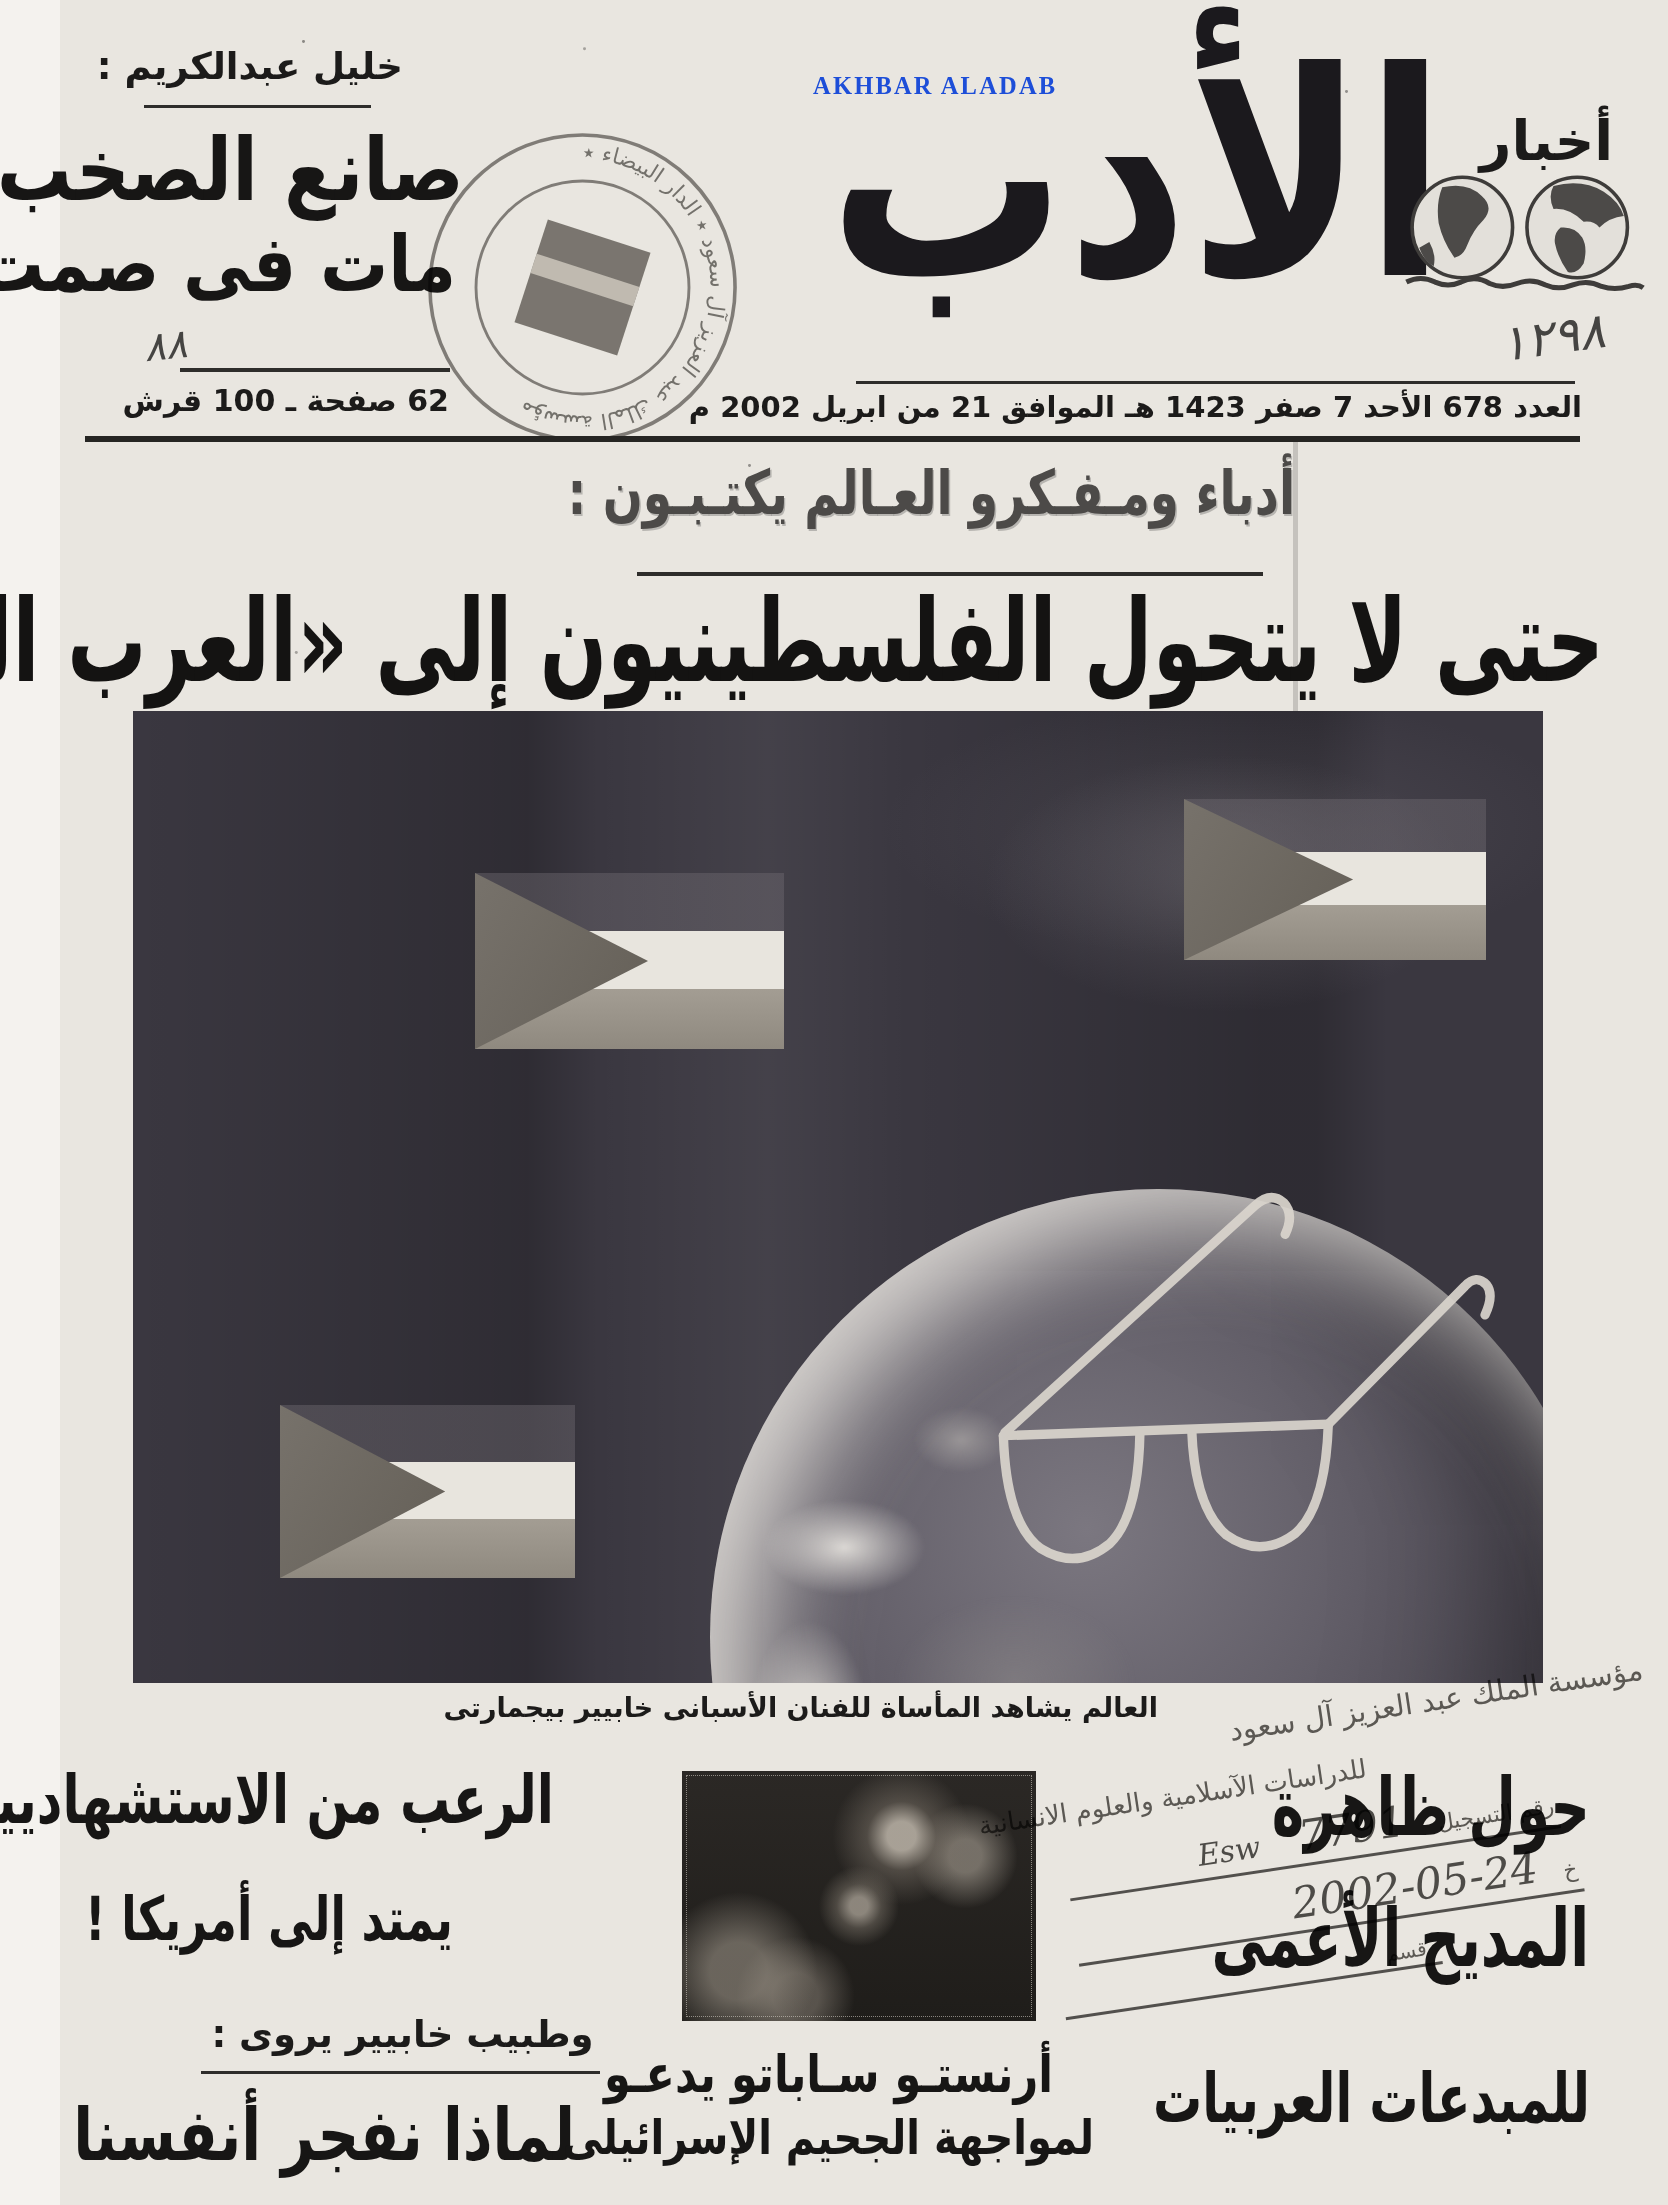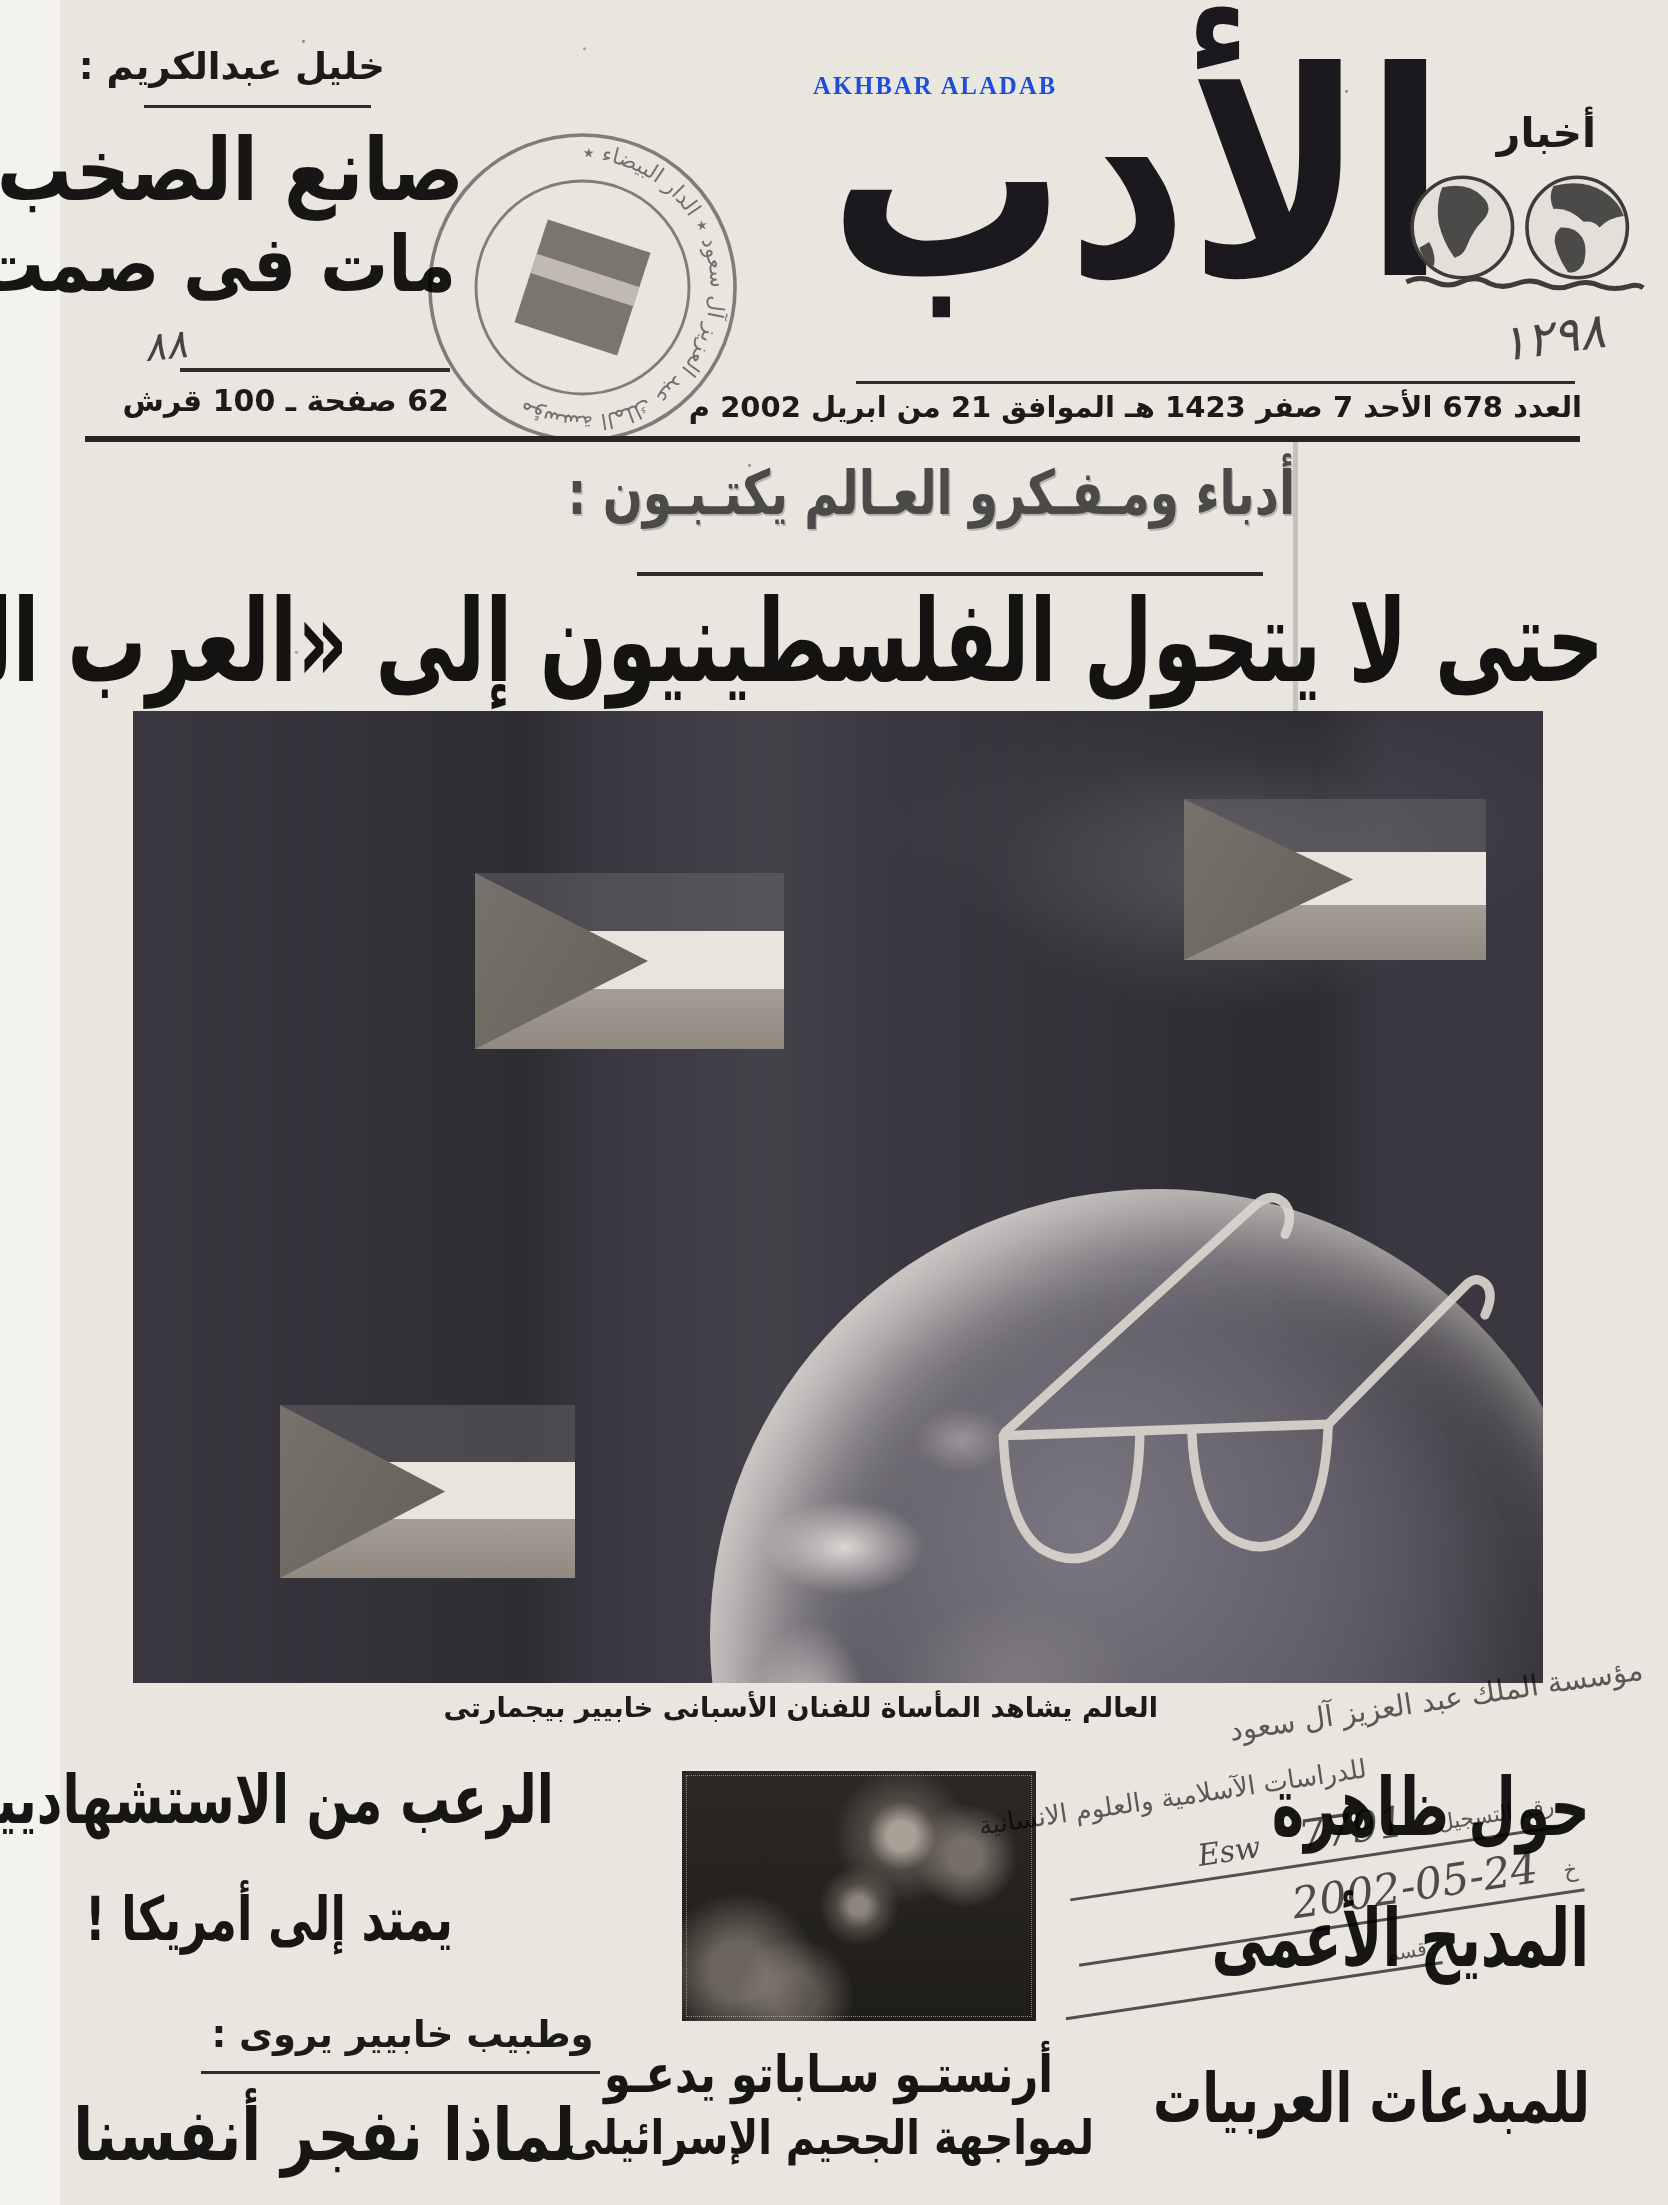--- a/index.html
+++ b/index.html
@@ -66,21 +66,21 @@
       -7.2px 611px 0 rgba(60,58,56,.4), 1590px 662px 0 rgba(60,58,56,.5),
       65px 1582px 0 rgba(60,58,56,.35), 1539px 1050px 0 rgba(60,58,56,.35);}
 </style>
 </head>
 <body>
 
 <div class="abs" style="left:0;top:0;width:60px;height:2205px;background:#f4f2ee;"></div>
 
 <div class="speck abs" style="left:302px;top:40px;"></div>
 
-<div class="abs ar bold c nw" style="left:126px;top:45px;width:259px;font-size:37px;">خليل عبدالكريم :</div>
+<div class="abs ar bold c nw" style="left:144px;top:45px;width:259px;font-size:37px;">خليل عبدالكريم :</div>
 <div class="abs rule" style="left:144px;top:105px;width:227px;height:2.9px;"></div>
 <div class="abs ar bold c nw tall" style="left:76px;top:119px;width:388px;font-size:75px;transform:scaleY(1.15);color:#171615;">صانع الصخب</div>
 <div class="abs ar bold c nw tall" style="left:68px;top:219px;width:388px;font-size:68px;transform:scaleY(1.15);color:#171615;">مات فى صمت !</div>
 <div class="abs hand" style="left:144px;top:322px;font-size:40px;transform:rotate(-6deg);">٨٨</div>
 <div class="abs rule" style="left:180px;top:368px;width:270px;height:3.6px;"></div>
 <div class="abs ar bold c nw" style="left:183px;top:383px;width:266px;font-size:30px;">62 صفحة ـ 100 قرش</div>
 
 <div class="abs nw" style="left:813px;top:72px;font-size:24.5px;font-weight:bold;letter-spacing:2.2px;font-family:'Liberation Serif',serif;color:#1d4ed8;">AKHBAR ALADAB</div>
 
 <div class="abs ar bold c nw tall" style="left:863px;top:10.8px;width:583px;font-size:237px;transform:scaleY(1.2);color:#1b191d;">الأدب</div>
@@ -91,21 +91,21 @@
   <path id="ringpath" fill="none" d="M230,52 a178,178 0 1,1 -0.1,0 z"></path>
   <text font-size="30" fill="#5e5c59" letter-spacing="4">
     <textPath href="#ringpath">مؤسسة الملك عبد العزيز آل سعود ٭ الدار البيضاء ٭</textPath>
   </text>
   <g transform="rotate(18 230 230)">
     <rect x="155" y="155" width="150" height="150" fill="#57524c" opacity="0.9"></rect>
     <rect x="155" y="205" width="150" height="28" fill="#d8d4cd" opacity="0.85"></rect>
   </g>
 </svg>
 
-<div class="abs ar bold c nw" style="left:1464px;top:109px;width:165px;font-size:41px;">أخبار</div>
+<div class="abs ar bold c nw" style="left:1464px;top:109px;width:165px;font-size:55px;">أخبار</div>
 <svg class="abs" style="left:1399px;top:173px;" width="248" height="122" viewBox="0 0 345 170">
   <circle cx="88" cy="76" r="70" fill="#e3e0da" stroke="#3e3c3a" stroke-width="5"></circle>
   <path d="M60,20 q35,-8 55,12 q18,16 2,34 q-14,14 -22,34 q-6,16 -18,18 q-16,-22 -22,-48 q-4,-28 5,-50z M42,96 q10,18 6,34 q-14,-8 -20,-26z" fill="#4c4a48"></path>
   <circle cx="248" cy="76" r="70" fill="#e3e0da" stroke="#3e3c3a" stroke-width="5"></circle>
   <path d="M215,18 q40,-10 70,8 q22,14 28,34 q-20,2 -34,16 q-8,-10 -22,-8 q-20,-20 -42,-18 q-8,-18 0,-32z M225,76 q20,-2 30,14 q8,14 2,36 q-10,16 -22,12 q-14,-20 -18,-40 q-2,-14 8,-22z" fill="#4c4a48"></path>
   <path d="M10,152 q20,-10 40,0 q18,8 36,0 q20,-10 40,2 q18,8 38,0 q20,-8 40,2 q18,8 38,0 q20,-8 40,2 q18,6 38,0 q12,-4 20,2" fill="none" stroke="#3e3c3a" stroke-width="7"></path>
 </svg>
 <div class="abs hand" style="left:1500px;top:309px;font-size:49px;transform:rotate(-8deg);">١٢٩٨</div>
 
 <div class="abs rule" style="left:856px;top:381px;width:719px;height:2.9px;"></div>

